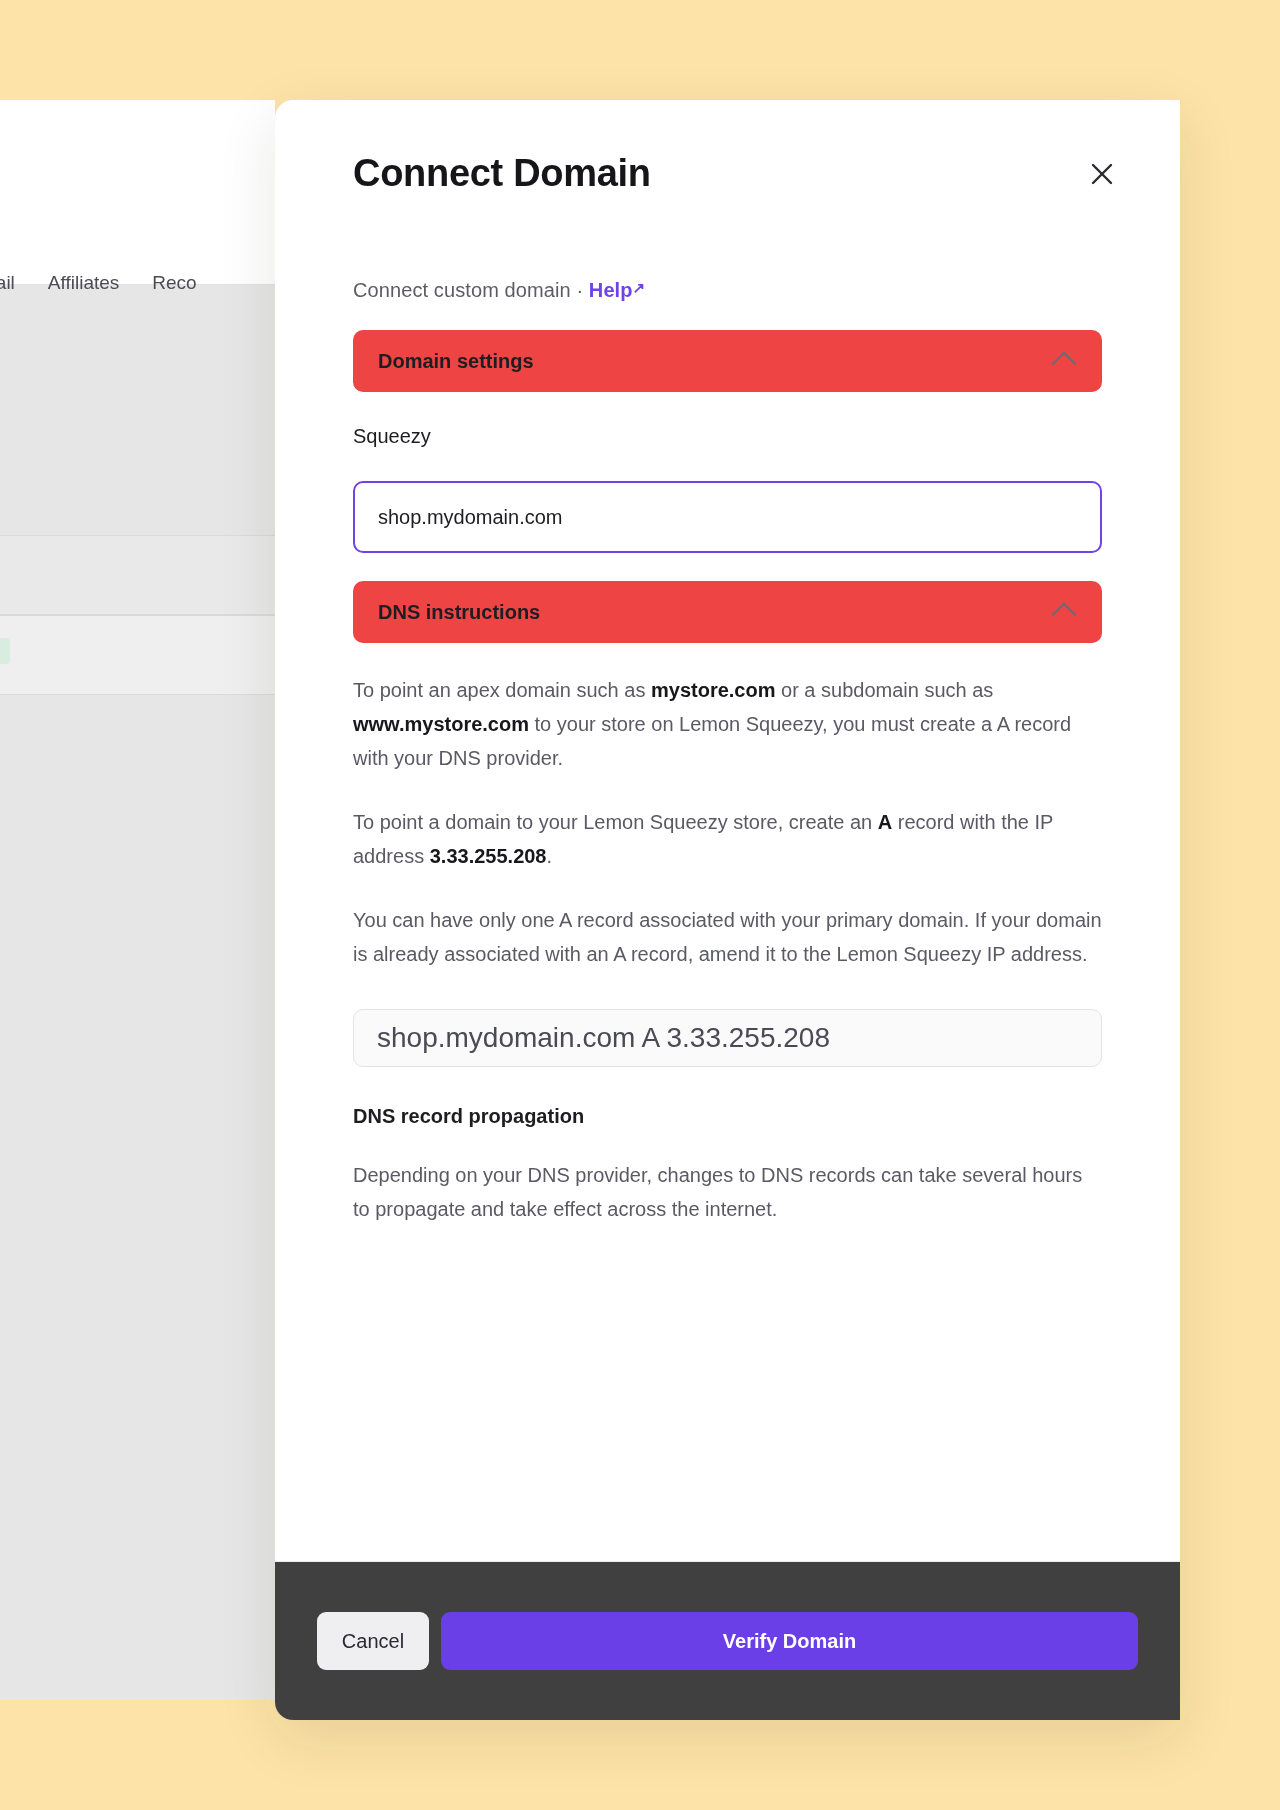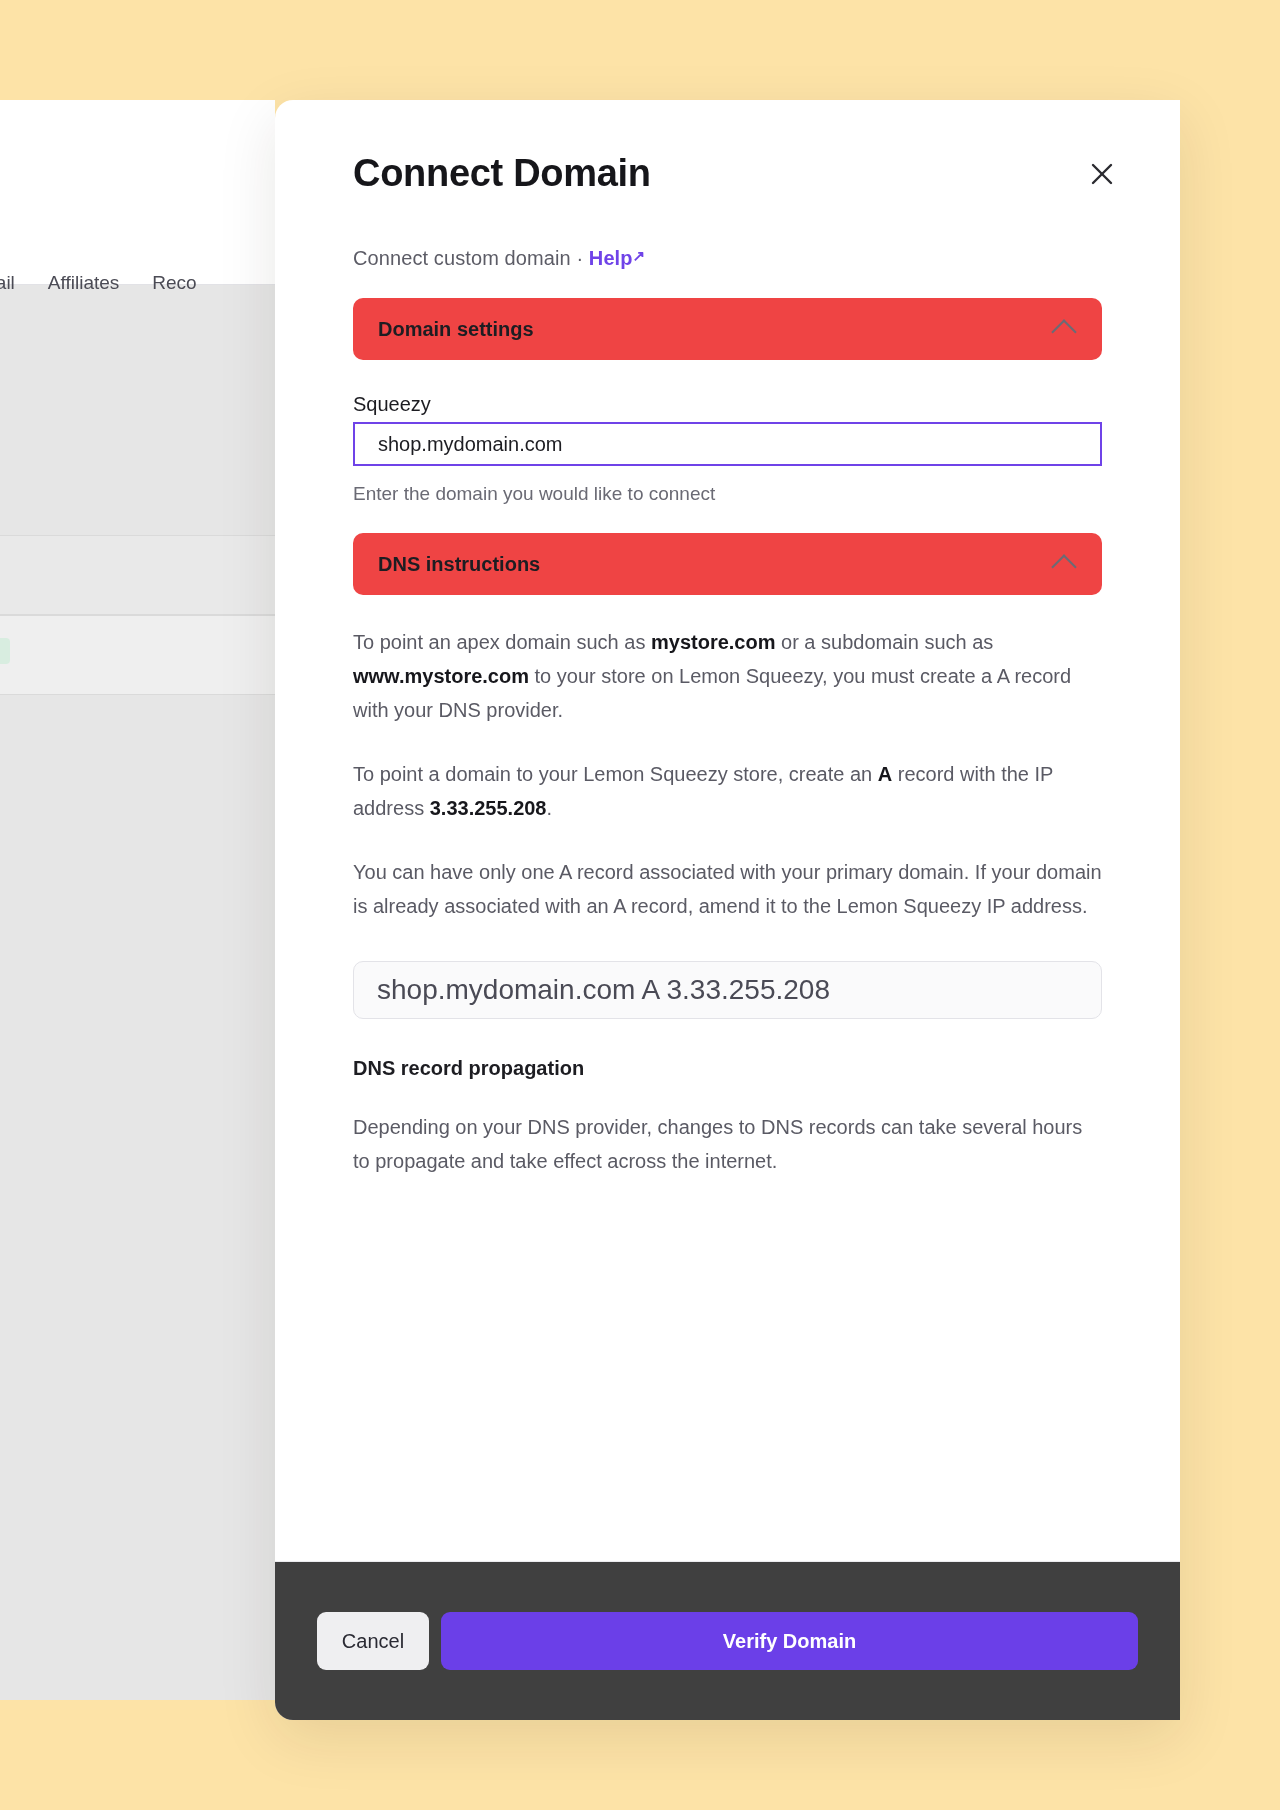--- a/index.html
+++ b/index.html
@@ -95,21 +95,21 @@
     height: 44px;
     display: flex;
     align-items: center;
     justify-content: center;
     cursor: pointer;
     color: #2a2a30;
   }
   .close-btn svg { display: block; }
 
   .subtitle {
-    margin-top: 52px;
+    margin-top: 84px;
     font-size: 20px;
     color: #5c5c66;
     letter-spacing: 0.1px;
   }
   .subtitle .help {
     color: #6f43e8;
     font-weight: 600;
     text-decoration: none;
   }
   .subtitle .help .arrow { font-size: 15px; vertical-align: 4px; }
@@ -138,25 +138,25 @@
     margin-top: 6px;
     margin-right: 4px;
   }
 
   .field-label {
     margin-top: 33px;
     font-size: 20px;
     color: #1d1d22;
   }
   .domain-input {
-    margin-top: 6px;
+    margin-top: 33px;
     width: 100%;
-    height: 44px;
+    height: 72px;
     border: 2px solid #6f43e8;
-    border-radius: 0;
+    border-radius: 10px;
     padding: 0 23px;
     font-size: 20px;
     color: #1d1d22;
     font-family: "Liberation Sans", sans-serif;
     outline: none;
     background: #fff;
   }
   .field-hint {
     margin-top: 17px;
     font-size: 19px;
@@ -251,21 +251,20 @@
     </div>
 
     
     <div class="section-header">
       <span class="label">Domain settings</span>
       <span class="chev"></span>
     </div>
 
     <div class="field-label">Squeezy</div>
     <input class="domain-input" type="text" value="shop.mydomain.com" style="">
-    <div class="field-hint">Enter the domain you would like to connect</div>
 
     
     <div class="section-header">
       <span class="label">DNS instructions</span>
       <span class="chev"></span>
     </div>
 
     <p class="para"><span>To point an apex domain such as </span><strong>mystore.com</strong><span> or a subdomain such as </span><strong>www.mystore.com</strong><span> to your store on Lemon Squeezy, you must create a A record with your DNS provider.</span></p>
 
     <p class="para"><span>To point a domain to your Lemon Squeezy store, create an </span><strong>A</strong><span> record with the IP address </span><strong>3.33.255.208</strong><span>.</span></p>

